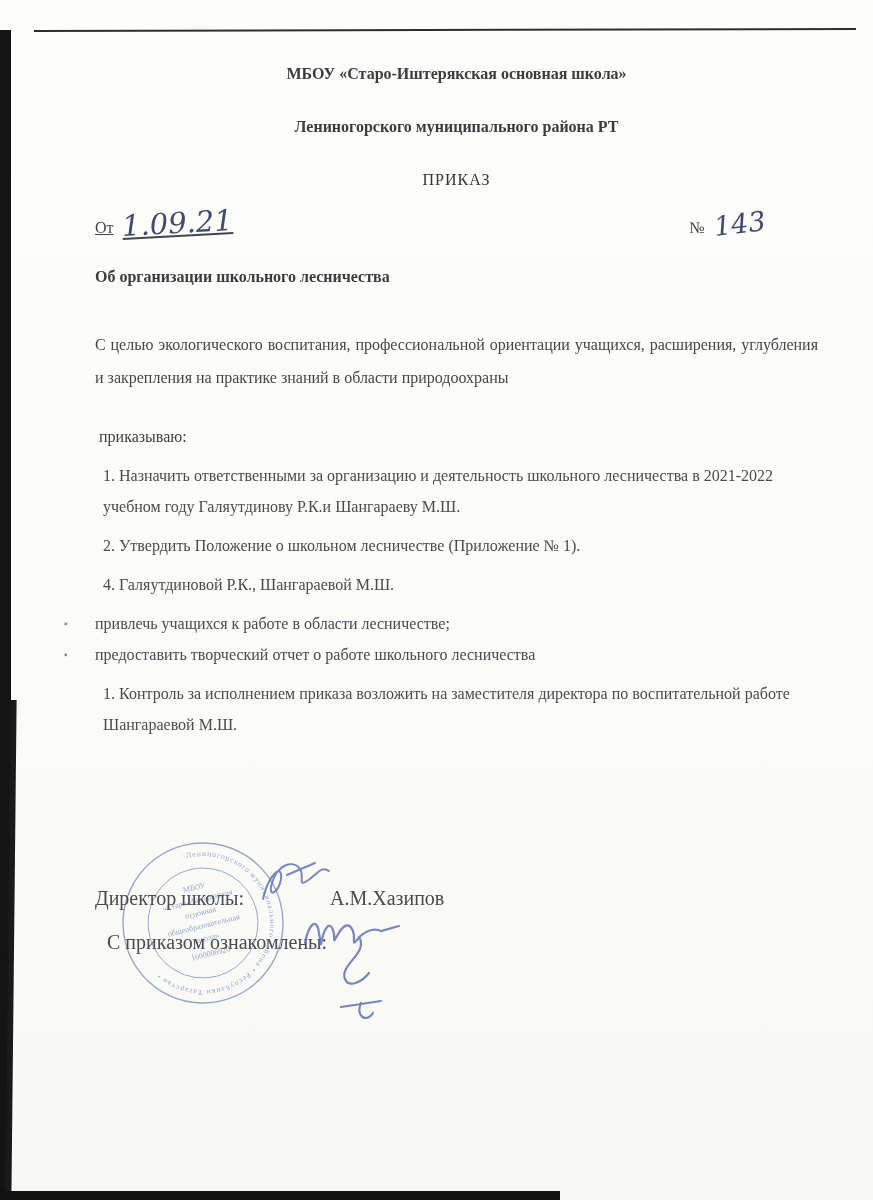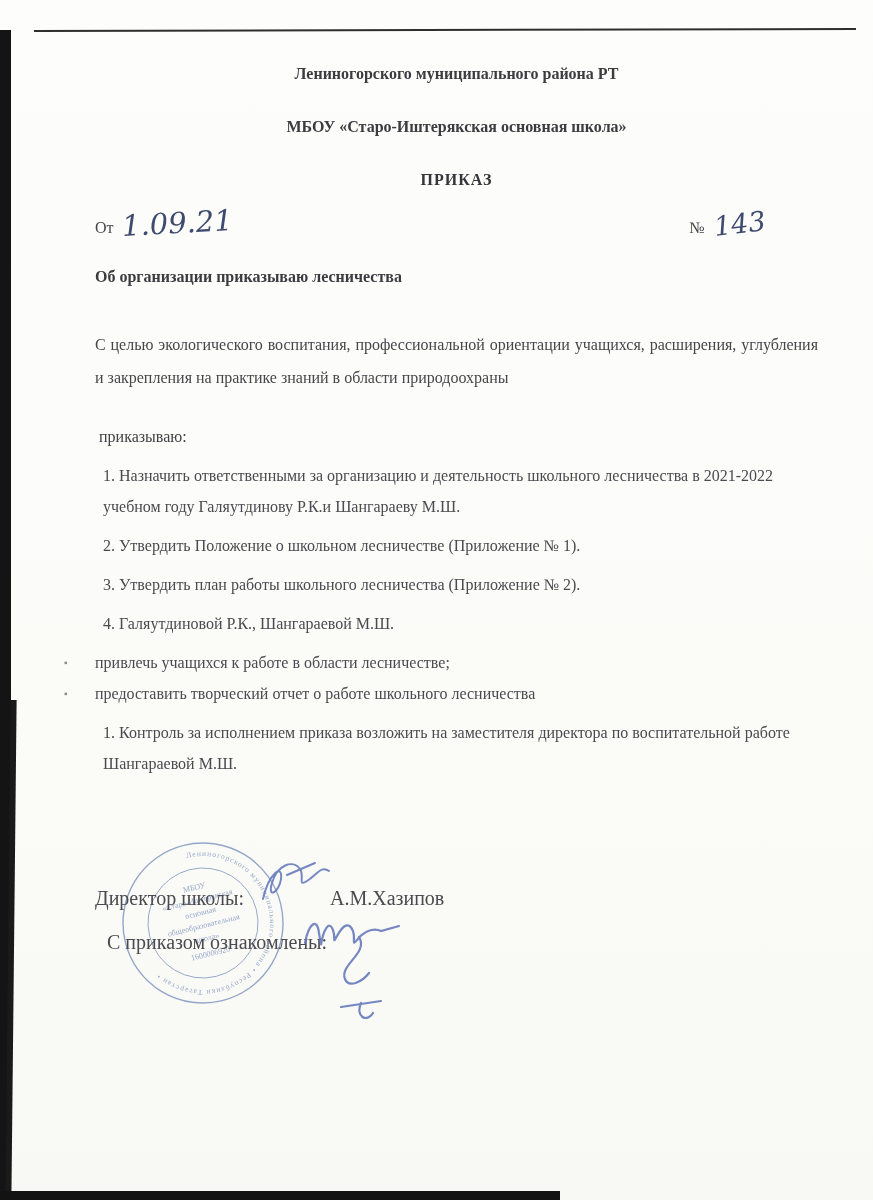--- a/index.html
+++ b/index.html
@@ -18,24 +18,24 @@
   .scan-left-edge2{position:absolute;left:8px;top:700px;width:6px;height:500px;background:#1a1a1a;transform:rotate(0.6deg);}
   .scan-bottom-edge{position:absolute;left:0;bottom:0;width:560px;height:9px;background:#121212;}
   .scan-corner{position:absolute;left:0;top:0;width:14px;height:30px;background:#fdfdfb;}
 
   .content{
     position:absolute;left:0;top:0;width:873px;
     padding:58px 55px 0 95px;box-sizing:border-box;
     font-size:16px;line-height:31px;
   }
   .h-center{text-align:center;font-weight:bold;color:#3b3b40;margin:0 0 22px 0;}
-  .h-title{text-align:center;font-weight:bold;color:#35353a;letter-spacing:1px;margin:0 0 14px 0;}
+  .h-title{text-align:center;font-weight:normal;color:#35353a;letter-spacing:1px;margin:0 0 14px 0;}
 
   .meta-row{display:flex;justify-content:space-between;align-items:baseline;margin:2px 0 18px 0;}
-  .meta-left{display:flex;align-items:baseline;gap:8px;}
+  .meta-left{display:flex;align-items:baseline;gap:8px;text-decoration:underline;}
   .meta-right{display:flex;align-items:baseline;gap:10px;margin-right:52px;}
   .handwriting{
     font-family:"DejaVu Serif", serif;font-style:italic;
     color:#3e4a6e;font-size:29px;line-height:28px;
     transform:rotate(-3deg);display:inline-block;
   }
   .handwriting.num{transform:rotate(-7deg);font-size:27px;}
 
   .subject{font-weight:bold;color:#3b3b40;margin:0 0 36px 0;}
   .intro{text-align:justify;line-height:33px;margin:0 0 27px 0;color:#46464b;}
@@ -55,44 +55,43 @@
 <div class="page">
 
   <div class="scan-top-line"></div>
   <div class="scan-left-edge"></div>
   <div class="scan-left-edge2"></div>
   <div class="scan-bottom-edge"></div>
   <div class="scan-corner"></div>
 
   <div class="content">
 
+    <p class="h-center">МБОУ «Старо-Иштерякская основная школа»</p>
     <p class="h-center">Лениногорского муниципального района РТ</p>
-    <p class="h-center">МБОУ «Старо-Иштерякская основная школа»</p>
     <p class="h-title">ПРИКАЗ</p>
 
     <div class="meta-row">
       <div class="meta-left">
         <span>От</span>
         <span class="handwriting">1.09.21</span>
       </div>
       <div class="meta-right">
         <span>№</span>
         <span class="handwriting num">143</span>
       </div>
     </div>
 
-    <p class="subject">Об организации приказываю лесничества</p>
+    <p class="subject">Об организации школьного лесничества</p>
 
     <p class="intro"> С целью экологического воспитания, профессиональной ориентации учащихся, расширения, углубления и закрепления на практике знаний в области природоохраны</p>
 
     <p class="order-word">приказываю:</p>
 
     <p class="item">1. Назначить ответственными за организацию и деятельность школьного лесничества в 2021-2022 учебном году  Галяутдинову Р.К.и Шангараеву М.Ш.</p>
     <p class="item">2. Утвердить Положение о школьном лесничестве  (Приложение № 1).</p>
-    <p class="item">3. Утвердить план работы школьного лесничества (Приложение № 2).</p>
     <p class="item">4. Галяутдиновой Р.К., Шангараевой М.Ш.</p>
 
     <p class="bullet-line">
       <span class="bullet-mark">▪</span>
       <span>привлечь учащихся к работе в области лесничестве;</span>
     </p>
     <p class="bullet-line">
       <span class="bullet-mark">▪</span>
       <span>предоставить творческий отчет о работе школьного лесничества</span>
     </p>

